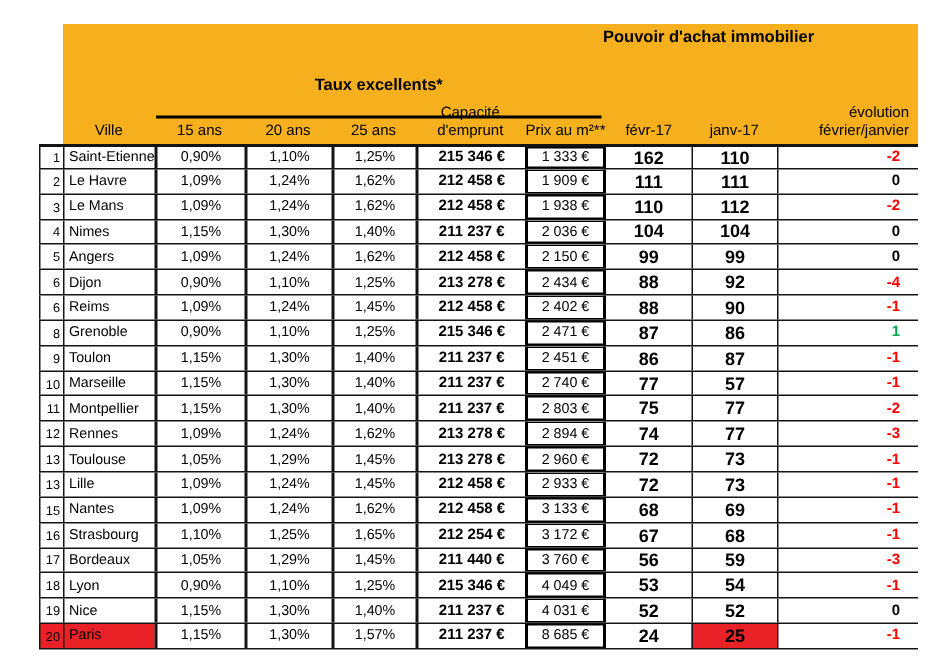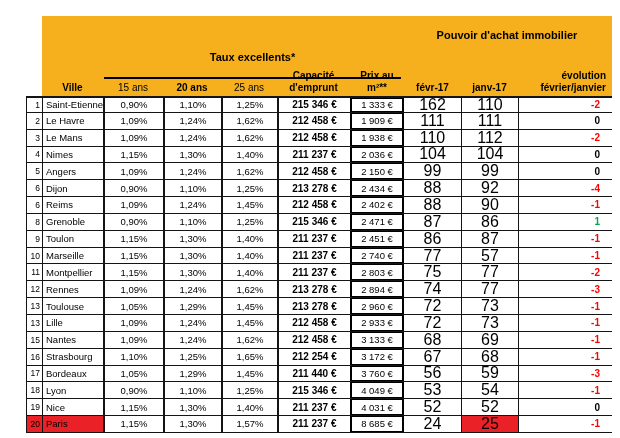--- a/index.html
+++ b/index.html
@@ -1,42 +1,42 @@
 <!DOCTYPE html>
 <html style="--header-bg: #F6B01E; --hl-red: #EA2227; --neg: #FF0000; --pos: #00A651;"><head>
 <meta charset="utf-8">
 <style>
   html,body{margin:0;padding:0;background:#fff;}
   .sheet{
     position:relative;width:620px;height:438px;background:#fff;overflow:hidden;
     font-family:"Liberation Sans","DejaVu Sans",sans-serif;color:#000;
   }
   .header-bg{position:absolute;left:42px;top:16px;width:570px;height:80px;background:var(--header-bg);}
-  .pouvoir{position:absolute;left:402px;top:28px;width:210px;text-align:center;line-height:1.42;}
+  .pouvoir{position:absolute;left:402px;top:18px;width:210px;line-height:1.42;}
   .pouvoir .l1{font-size:11px;font-weight:bold;}
   .pouvoir .l2,.pouvoir .l3{font-size:10.5px;font-style:italic;}
   .taux-group{
     position:absolute;left:104px;top:51px;width:297px;text-align:center;
     font-size:11px;font-weight:bold;border-bottom:2.5px solid #000;padding-bottom:14px;box-sizing:border-box;
   }
   .grid{display:grid;grid-template-columns:16px 61px 60px 58px 56px 73px 54px 57px 57px 94px;}
   .colheads{position:absolute;left:26px;top:54px;width:586px;height:41px;align-items:end;line-height:1.18;padding-bottom:1px;box-sizing:border-box;}
   .colheads .h{font-size:10px;text-align:center;}
-  .colheads .bold{font-weight:bold;}
+  .colheads .bold{font-weight:normal;}
   .colheads .h-evo{text-align:right;padding-right:6px;}
   .tbody{position:absolute;left:26px;top:96px;width:586px;}
   .row{height:16.85px;box-sizing:border-box;border-bottom:1.6px solid #141414;}
   .row:first-child{border-top:2px solid #141414;}
   .cell{display:flex;align-items:center;justify-content:center;font-size:9.5px;box-sizing:border-box;overflow:hidden;white-space:nowrap;}
   .c-rank{justify-content:flex-end;padding-right:2px;font-size:8.5px;border-left:1.5px solid #141414;}
   .c-city{justify-content:flex-start;padding-left:3px;border-left:1px solid #141414;}
   .c-r15,.c-r20,.c-r25{border-left:2px solid #141414;}
   .c-cap{border-left:2px solid #141414;font-weight:bold;font-size:10px;}
   .c-prix{border-left:2.5px solid #000;border-right:2.5px solid #000;box-shadow:inset 0 1px 0 #000,inset 0 -1px 0 #000;}
-  .c-fevr,.c-janv{font-weight:normal;font-size:16px;}
+  .c-fevr,.c-janv{font-weight:bold;font-size:12px;}
   .c-janv{border-left:1px solid #141414;}
   .c-evo{border-left:1px solid #141414;justify-content:flex-end;padding-right:12px;font-weight:bold;font-size:10px;}
   .c-evo.neg{color:var(--neg);}
   .c-evo.pos{color:var(--pos);}
   .c-evo.zero{color:#000;}
   .hl{background:var(--hl-red);}
 </style>
 </head>
 <body>
 

